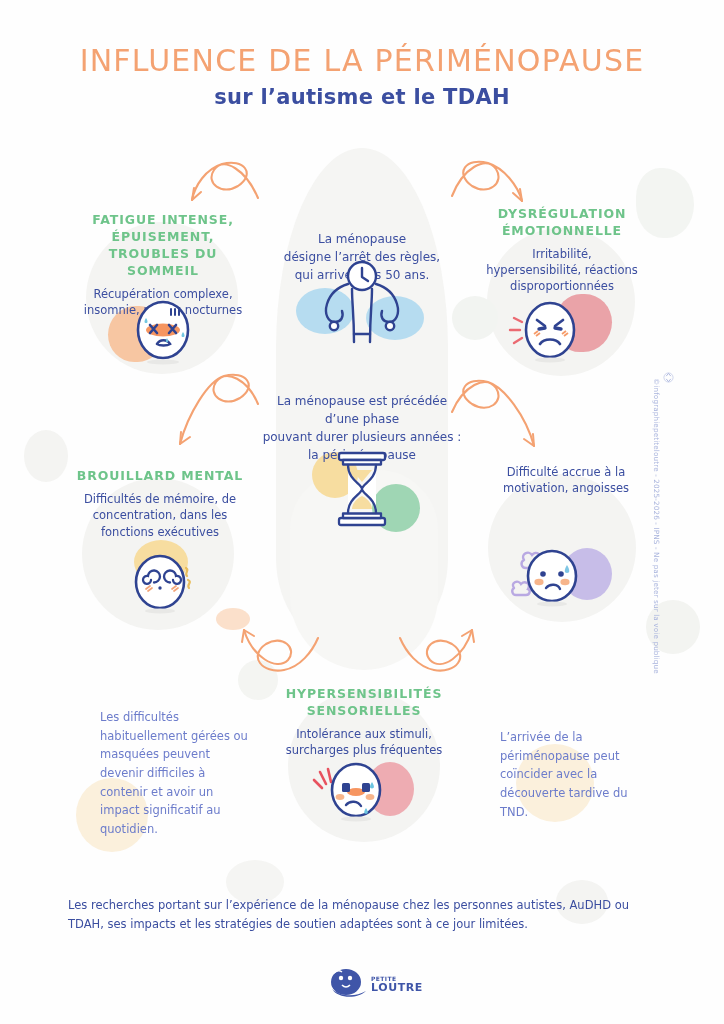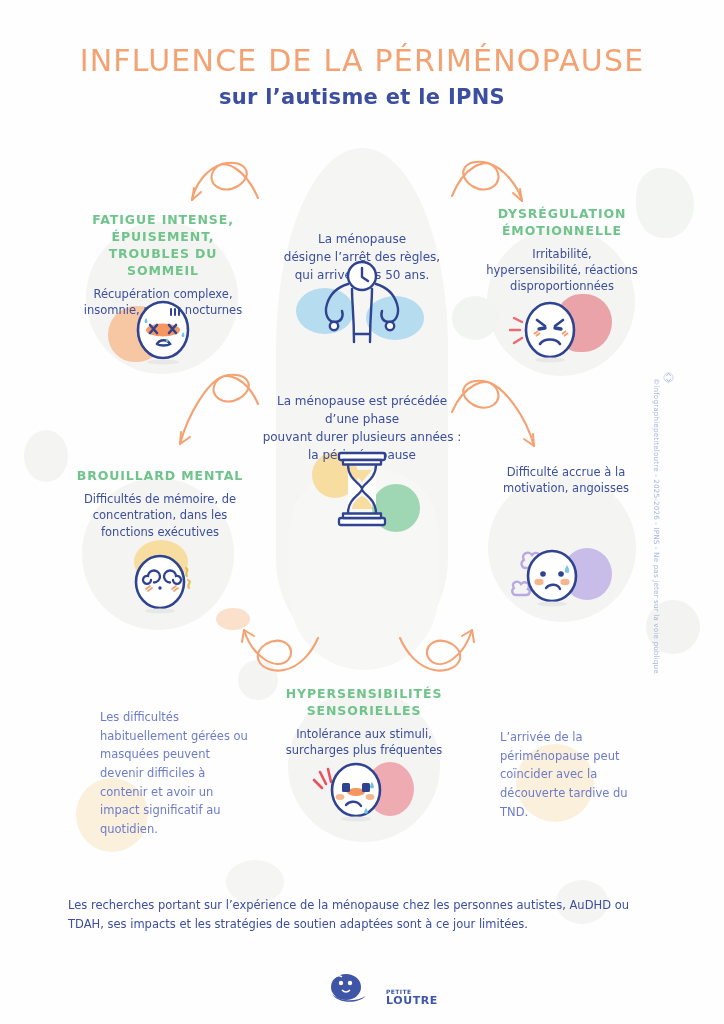--- a/index.html
+++ b/index.html
@@ -102,21 +102,21 @@
   }
   .recycle{
     position:absolute;left:663px;top:372px;
     width:11px;height:11px;color:#a9b4dd;
   }
 
   
   .logo{
     position:absolute;left:328px;top:962px;
     width:96px;height:44px;
-    display:flex;align-items:flex-end;gap:18px;
+    display:flex;align-items:center;gap:3px;
   }
   .logo-text{
     display:flex;flex-direction:column;justify-content:center;
     color:#3f55a8;line-height:1;
   }
   .logo-petite{font-size:6px;font-weight:bold;letter-spacing:.4px;}
   .logo-loutre{font-size:11px;font-weight:bold;letter-spacing:.6px;}
 
   svg{display:block;overflow:visible;}
 </style>
@@ -185,21 +185,21 @@
     </g>
 
     <g fill="none" stroke="#f4a272" stroke-width="2.1" stroke-linecap="round">
       <path d="M472,630 C464,656 442,672 430,660 C420,648 436,634 452,644 C470,656 456,674 434,670 C418,667 406,652 400,638"></path>
       <path d="M472,630 l2,12 M472,630 l-10,6" stroke-width="2"></path>
     </g>
   </svg>
 
   <div class="title-wrap">
     <div class="title-main">INFLUENCE DE LA PÉRIMÉNOPAUSE</div>
-    <div class="title-sub">sur l’autisme et le IPNS</div>
+    <div class="title-sub">sur l’autisme et le TDAH</div>
   </div>
 
   <div class="center-text" style="left: 262px; top: 196px; width: 200px; white-space: pre-line;">La ménopause
 désigne l’arrêt des règles,
 qui arrive vers 50 ans.</div>
 
   <svg style="position:absolute;left:314px;top:256px;width:96px;height:90px;" viewBox="0 0 96 90" fill="none" stroke="#2f4391" stroke-width="2.4" stroke-linecap="round" stroke-linejoin="round">
     <circle cx="48" cy="20" r="14" fill="#ffffff"></circle>
     <path d="M48,12 v9 l6,4"></path>
     <path d="M34,28 C24,31 16,38 13,48 C10,58 14,66 21,66 C27,66 30,61 28,55"></path>

